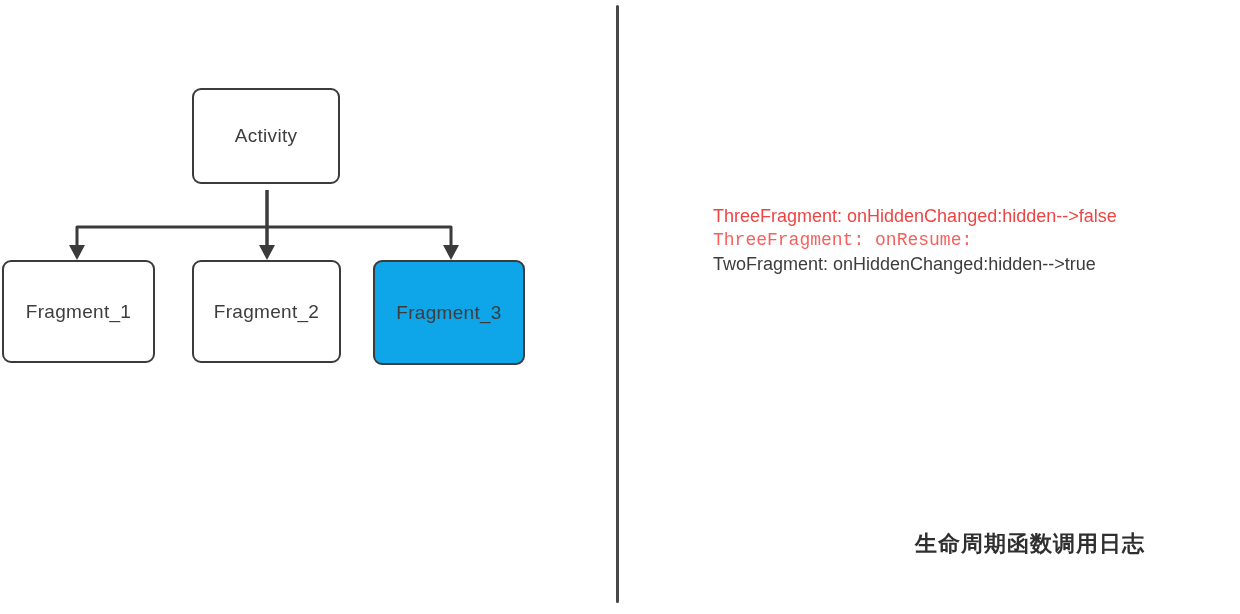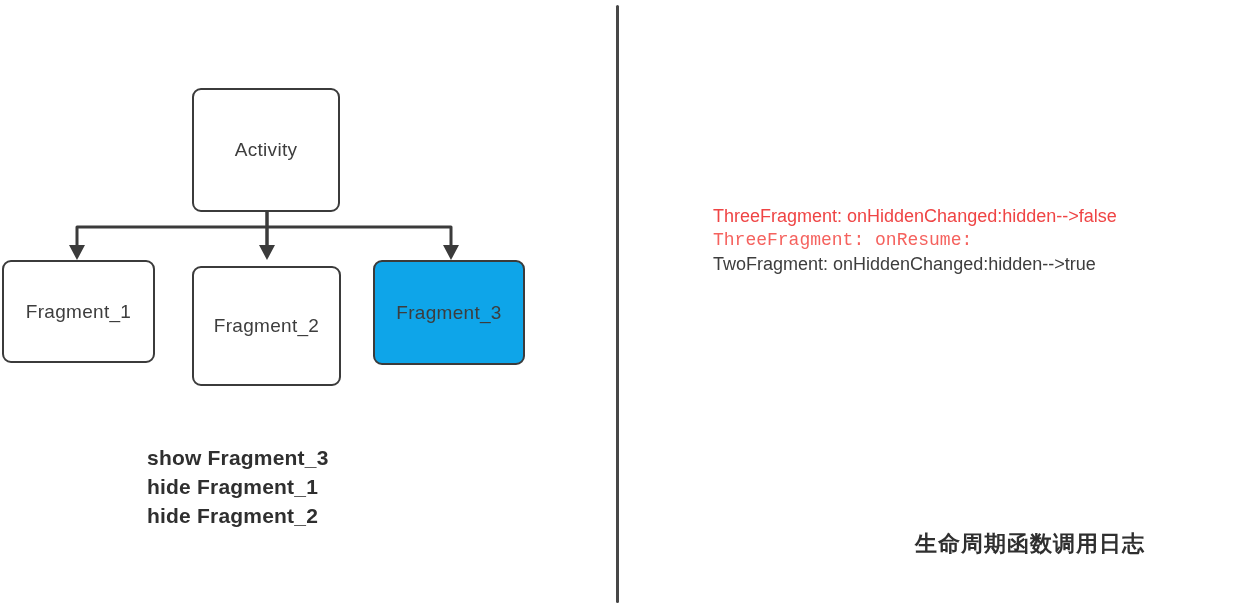--- a/index.html
+++ b/index.html
@@ -22,23 +22,23 @@
     border: 2.5px solid #3b3b3b;
     border-radius: 9px;
     background: #ffffff;
     display: flex;
     align-items: center;
     justify-content: center;
     font-size: 19px;
     color: #3d3d3d;
     letter-spacing: 0.3px;
   }
-  .node--activity  { left: 192px; top: 88px;  width: 148px; height: 124px; }
+  .node--activity  { left: 192px; top: 88px;  width: 148px; height: 96px; }
   .node--frag1     { left: 2px;   top: 260px; width: 153px; height: 103px; text-align: center; }
-  .node--frag2     { left: 192px; top: 260px; width: 149px; height: 120px; margin-top: 6px; }
+  .node--frag2     { left: 192px; top: 260px; width: 149px; height: 103px; }
   .node--frag3     { left: 373px; top: 260px; width: 152px; height: 105px; }
   .connector-svg {
     position: absolute;
     left: 0; top: 0;
     width: 1240px; height: 614px;
     pointer-events: none;
   }
   
   .actions {
     position: absolute;
@@ -102,25 +102,20 @@
   </div>
 
   <div class="node node--frag2">
     <span>Fragment_2</span>
   </div>
 
   <div class="node node--frag3" style="background-color: #0ea5e9; justify-content: center;">
     <span>Fragment_3</span>
   </div>
 
-  <div class="actions">
-    <div>show Fragment_3</div>
-    <div>hide Fragment_1</div>
-    <div>hide Fragment_2</div>
-  </div>
 
   <div class="divider" style="background-color: rgb(71, 71, 71);"></div>
 
   <div class="log">
     <div style="color: #ef4444;">ThreeFragment: onHiddenChanged:hidden--&gt;false</div>
     <div style="color: rgb(245, 98, 94); font-family: Liberation Mono, monospace;">ThreeFragment: onResume:</div>
     <div style="color: rgb(61, 61, 61);">TwoFragment: onHiddenChanged:hidden--&gt;true</div>
   </div>
 
   <div class="log-caption">生命周期函数调用日志</div>

